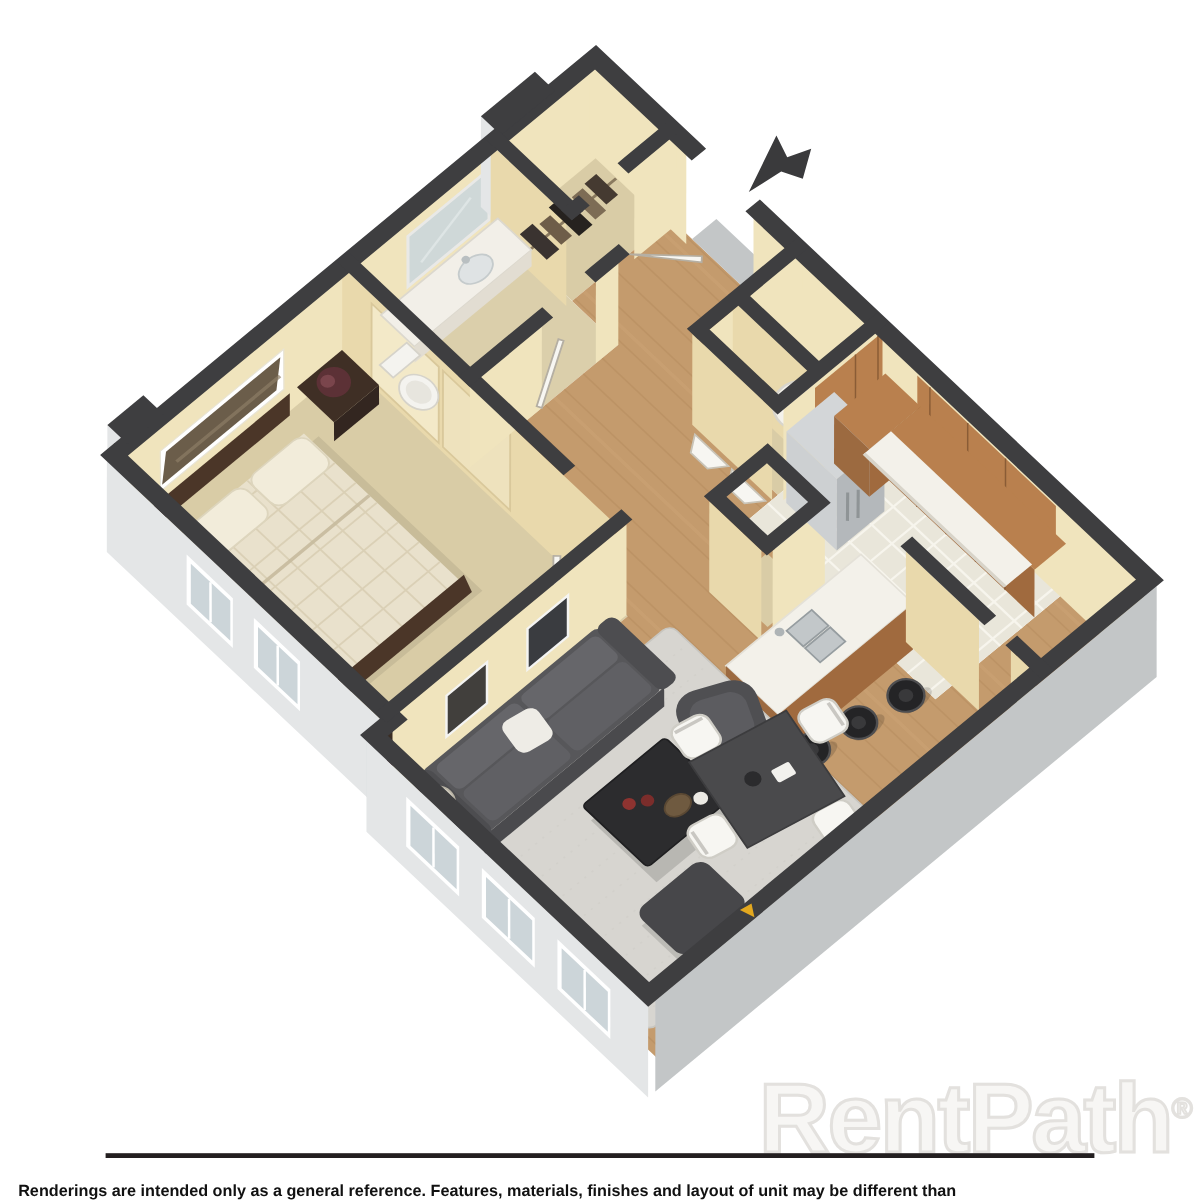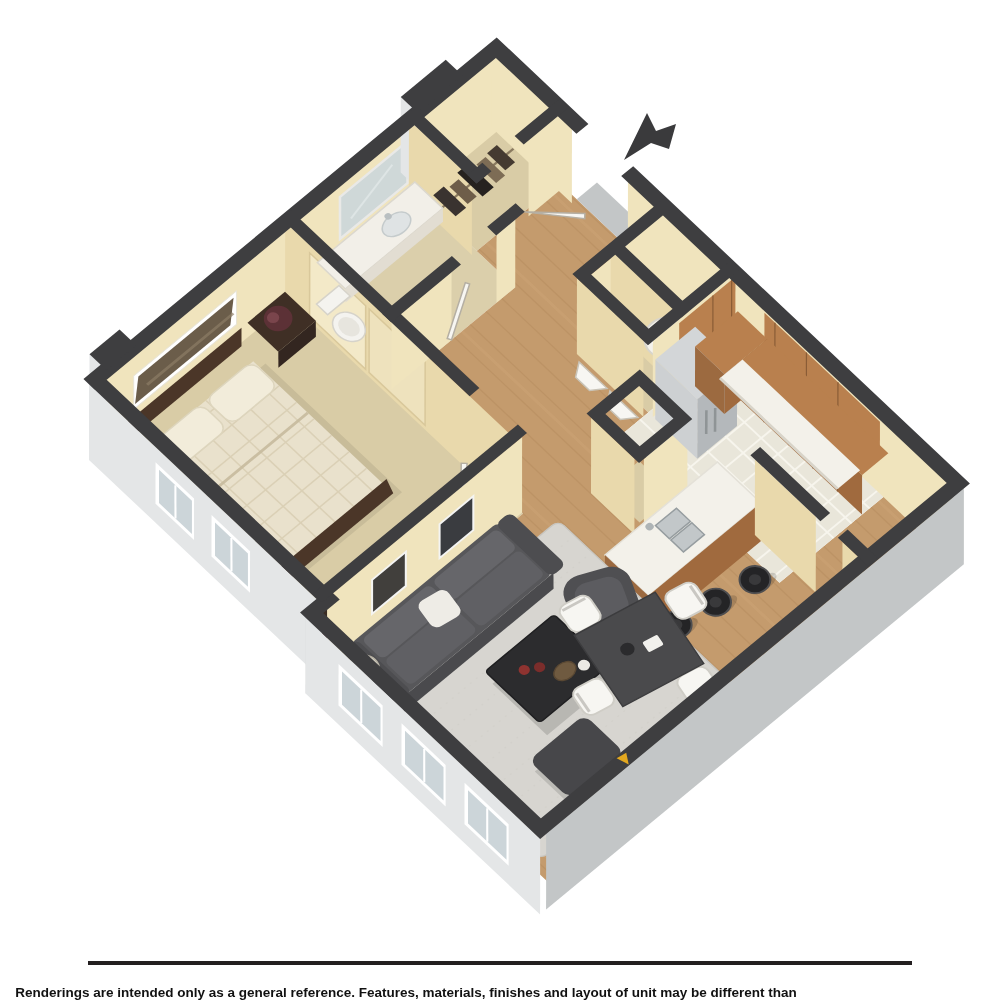--- a/index.html
+++ b/index.html
@@ -415,18 +415,19 @@
         <rect x="330" y="362" width="58" height="62" fill="none"></rect>
         <path d="M415,505 L415,592 M415,630 L415,660"></path>
       </g>
       <polygon fill="#e3a81f" points="85,654 96,656 89,667"></polygon>
     </g>
   </g>
 
   <polygon fill="#3a3a3c" points="624,160 647,113 656,131 676,124 669,149 651,143"></polygon>
 </svg>
 
+<div class="watermark"><span>RentPath</span><sup>®</sup></div>
 
 <div class="divider"></div>
 
 <p class="disclaimer">Renderings are intended only as a general reference. Features, materials, finishes and layout of unit may be different than shown.</p>
 
 </div>
 
 </body></html>

